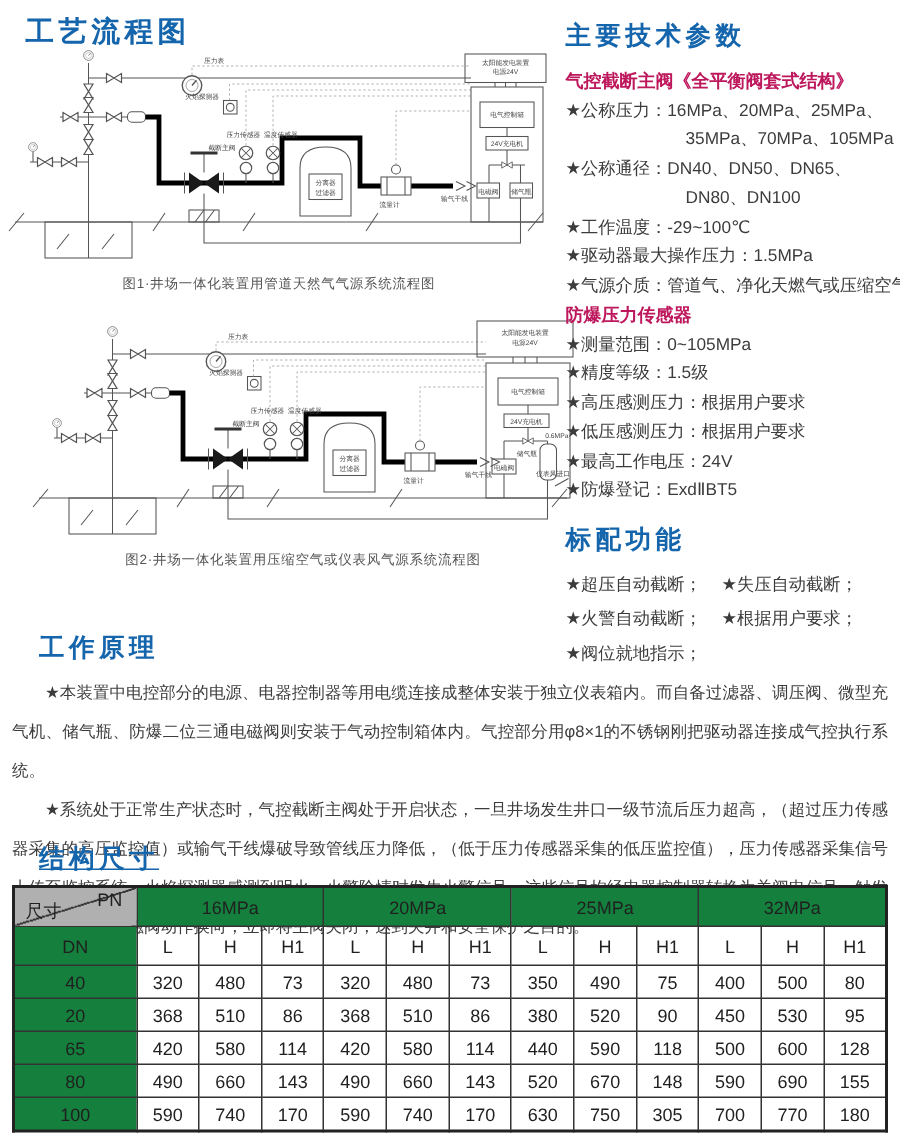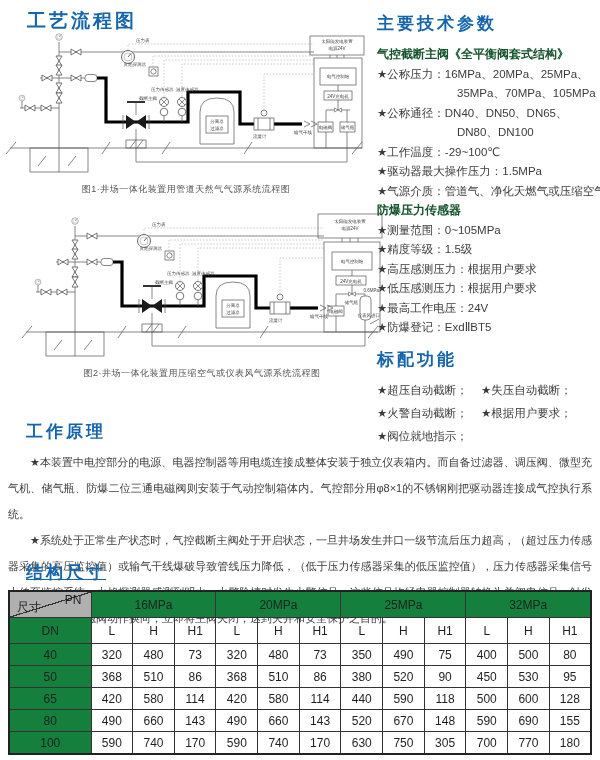--- a/index.html
+++ b/index.html
@@ -1,35 +1,35 @@
 <!DOCTYPE html>
 <html><head>
 <meta charset="utf-8">
 <style>
   html,body { margin:0; padding:0; background:#fff; }
   body { width:600px; height:760px; font-family:"Liberation Sans","DejaVu Sans",sans-serif; color:#3c3c3c; }
   .page { position:relative; width:600px; height:760px; overflow:hidden; background:#fff; }
 
   .sec-title { color:#1565ac; font-weight:bold; letter-spacing:3px; margin:0; font-family:"Liberation Sans","DejaVu Sans",sans-serif; }
-  .t-flow { font-size:19px; position:absolute; left:25px; top:8px; }
+  .t-flow { font-size:19px; position:absolute; left:15px; top:8px; }
   .t-params { font-size:17px; margin:6px 0 10px 0; }
   .t-features { font-size:17px; margin:10px 0 8px 0; }
   .t-principle { font-size:17px; margin:0 0 6px 18px; }
   .t-dims { font-size:17px; margin:0 0 6px 18px;text-decoration:underline; }
 
   .col-left { position:absolute; left:2px; top:0; width:373px; }
   .fig { margin:0; }
   .fig1 { position:absolute; left:0; top:30px; }
   .fig2 { position:absolute; left:16px; top:206px; }
   .fig svg { display:block; }
   .fig figcaption { font-size:9px; color:#555; text-align:center; margin-top:3px; letter-spacing:0.5px; }
 
   .col-right { position:absolute; left:377px; top:6px; width:223px; }
   .param-line { font-size:11.5px; line-height:19.5px; white-space:nowrap; color:#3c3c3c; }
-  .param-line.bold { font-weight:bold; color:#14532d; font-size:12px; }
+  .param-line.bold { font-weight:bold; color:#be185d; font-size:12px; }
   .param-line.indent2 { padding-left:80px; }
   .feat-row { font-size:11.5px; line-height:23px; white-space:nowrap; }
   .feat-item { display:inline-block; }
   .feat-item:first-child { width:104px; }
 
   .principle { position:absolute; left:8px; top:420px; width:584px; }
   .pp { font-size:11px; line-height:26px; text-indent:22px; text-align:justify; margin:0; color:#3c3c3c; }
 
   .dims { position:absolute; left:8px; top:561px; width:584px; }
   table.dim-table { border-collapse:collapse; width:584px; table-layout:fixed; font-size:12px; border:2px solid #222; }
@@ -386,21 +386,21 @@
             <td>480</td>
             <td>73</td>
             <td>350</td>
             <td>490</td>
             <td>75</td>
             <td>400</td>
             <td>500</td>
             <td>80</td>
           </tr>
           <tr>
-            <td class="gray">50</td>
+            <td class="gray">20</td>
             <td>368</td>
             <td>510</td>
             <td>86</td>
             <td>368</td>
             <td>510</td>
             <td>86</td>
             <td>380</td>
             <td>520</td>
             <td>90</td>
             <td>450</td>

